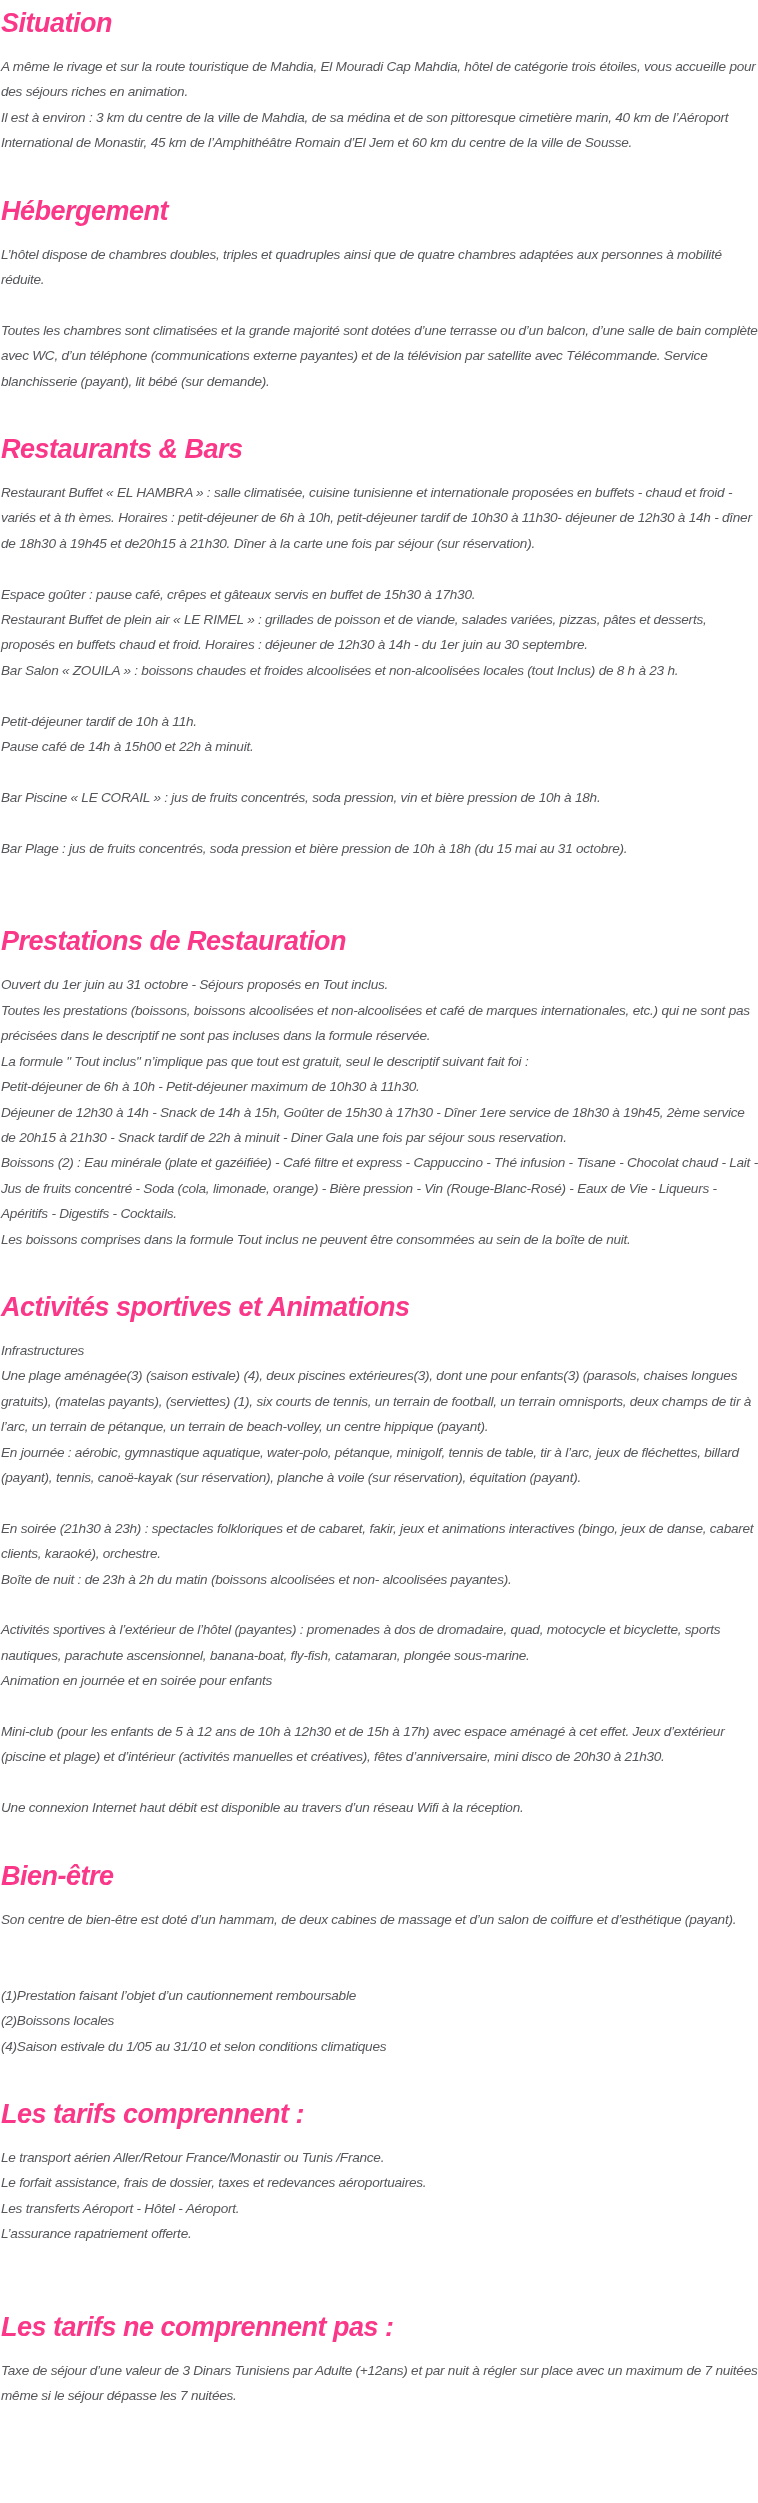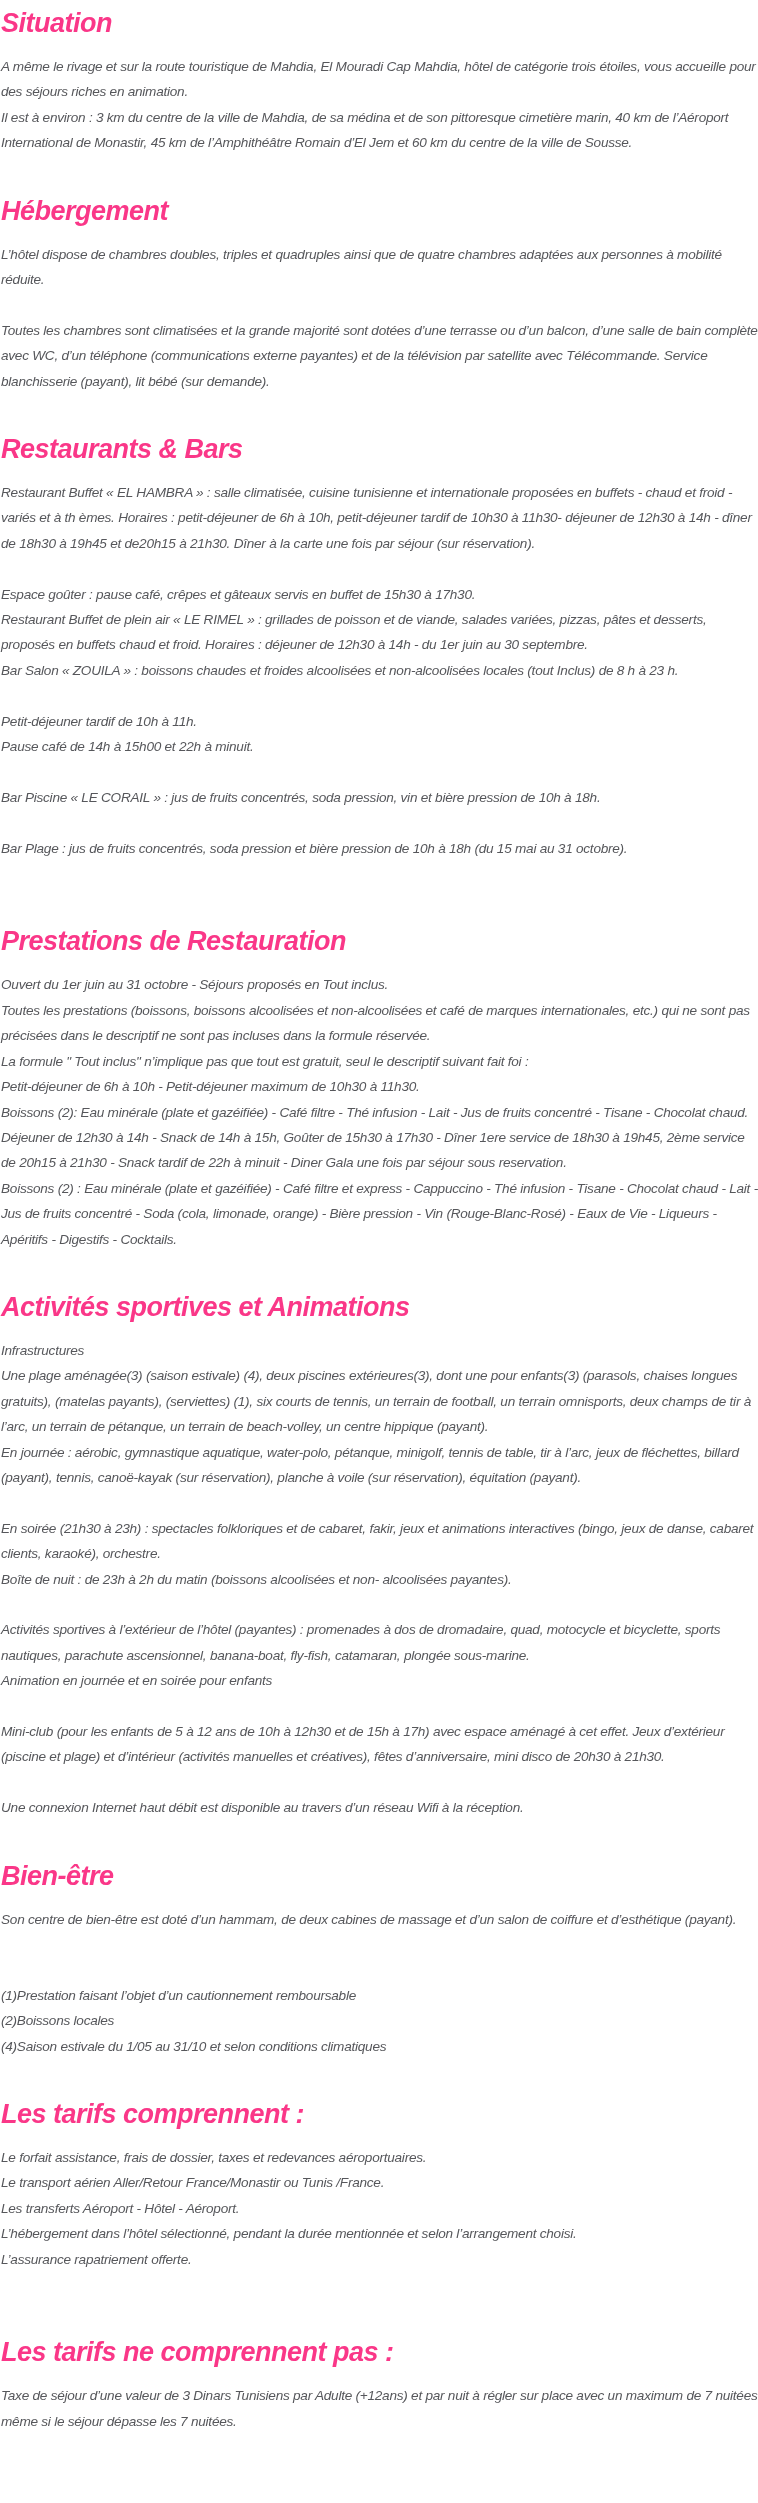--- a/index.html
+++ b/index.html
@@ -54,23 +54,23 @@
     <div class="gap"></div>
     <p class="para">Bar Piscine « LE CORAIL » : jus de fruits concentrés, soda pression, vin et bière pression de 10h à 18h.</p>
     <div class="gap"></div>
     <p class="para">Bar Plage : jus de fruits concentrés, soda pression et bière pression de 10h à 18h (du 15 mai au 31 octobre).</p>
     <div class="gap"></div>
     <h2 class="heading">Prestations de Restauration</h2>
     <p class="para">Ouvert du 1er juin au 31 octobre - Séjours proposés en Tout inclus.</p>
     <p class="para">Toutes les prestations (boissons, boissons alcoolisées et non-alcoolisées et café de marques internationales, etc.) qui ne sont pas précisées dans le descriptif ne sont pas incluses dans la formule réservée.</p>
     <p class="para">La formule " Tout inclus" n’implique pas que tout est gratuit, seul le descriptif suivant fait foi :</p>
     <p class="para">Petit-déjeuner de 6h à 10h - Petit-déjeuner maximum de 10h30 à 11h30.</p>
-    <p class="para">Boissons (2): Eau minérale (plate et gazéifiée) - Café filtre - Thé infusion - Lait - Jus de fruits concentré - Tisane - Chocolat chaud.</p>
     <p class="para">Déjeuner de 12h30 à 14h - Snack de 14h à 15h, Goûter de 15h30 à 17h30 - Dîner  1ere service de 18h30 à 19h45, 2ème service de 20h15 à 21h30 - Snack tardif de 22h à minuit  - Diner  Gala une fois par séjour sous reservation.</p>
     <p class="para">Boissons (2) : Eau minérale (plate et gazéifiée) - Café filtre et express - Cappuccino - Thé infusion - Tisane - Chocolat chaud - Lait - Jus de fruits concentré - Soda (cola, limonade, orange) - Bière pression - Vin (Rouge-Blanc-Rosé) - Eaux de Vie - Liqueurs - Apéritifs - Digestifs - Cocktails.</p>
+    <p class="para">Les boissons comprises dans la formule Tout inclus ne peuvent être consommées au sein de la boîte de nuit.</p>
     <h2 class="heading">Activités sportives et Animations</h2>
     <p class="para">Infrastructures</p>
     <p class="para">Une plage aménagée(3) (saison estivale) (4), deux piscines extérieures(3), dont une pour enfants(3) (parasols, chaises longues gratuits), (matelas payants), (serviettes) (1), six courts de tennis, un terrain de football, un terrain omnisports, deux champs de tir à l’arc, un terrain de pétanque, un terrain de beach-volley, un centre hippique (payant).</p>
     <p class="para">En journée : aérobic, gymnastique aquatique, water-polo, pétanque, minigolf, tennis de table, tir à l’arc, jeux de fléchettes, billard (payant), tennis, canoë-kayak (sur réservation), planche à voile (sur réservation), équitation (payant).</p>
     <div class="gap"></div>
     <p class="para">En soirée (21h30 à 23h) : spectacles folkloriques et de cabaret, fakir, jeux et animations interactives (bingo, jeux de danse, cabaret clients, karaoké), orchestre.</p>
     <p class="para">Boîte de nuit : de 23h à 2h du matin (boissons alcoolisées et non- alcoolisées payantes).</p>
     <div class="gap"></div>
     <p class="para">Activités sportives à l’extérieur de l’hôtel (payantes) : promenades à dos de dromadaire, quad, motocycle et bicyclette, sports nautiques, parachute ascensionnel, banana-boat, fly-fish, catamaran, plongée sous-marine.</p>
     <p class="para">Animation en journée et en soirée pour enfants</p>
@@ -79,21 +79,20 @@
     <div class="gap"></div>
     <p class="para">Une connexion Internet haut débit est disponible au travers d’un réseau Wifi à la réception.</p>
     <h2 class="heading">Bien-être</h2>
     <p class="para">Son centre de bien-être est doté d’un hammam, de deux cabines de massage et d’un salon de coiffure et d’esthétique (payant).</p>
     <div class="gap"></div>
     <div class="gap"></div>
     <p class="para">(1)Prestation faisant l’objet d’un cautionnement remboursable</p>
     <p class="para">(2)Boissons locales</p>
     <p class="para">(4)Saison estivale du 1/05 au 31/10 et selon conditions climatiques</p>
     <h2 class="heading">Les tarifs comprennent :</h2>
+    <p class="para">Le transport aérien Aller/Retour France/Monastir ou Tunis /France.</p>
     <p class="para">Le forfait assistance, frais de dossier, taxes et redevances aéroportuaires.</p>
-    <p class="para">Le transport aérien Aller/Retour France/Monastir ou Tunis /France.</p>
     <p class="para">Les transferts Aéroport - Hôtel - Aéroport.</p>
-    <p class="para">L’hébergement dans l’hôtel sélectionné, pendant la durée mentionnée et selon l’arrangement choisi.</p>
     <p class="para">L’assurance rapatriement offerte.</p>
     <div class="gap"></div>
     <h2 class="heading">Les tarifs ne comprennent pas :</h2>
     <p class="para">Taxe de séjour d’une valeur de 3 Dinars Tunisiens par Adulte (+12ans) et par nuit à régler sur place avec un maximum de 7 nuitées même si le séjour dépasse les 7 nuitées.</p>
   </div>
 
 </body></html>

